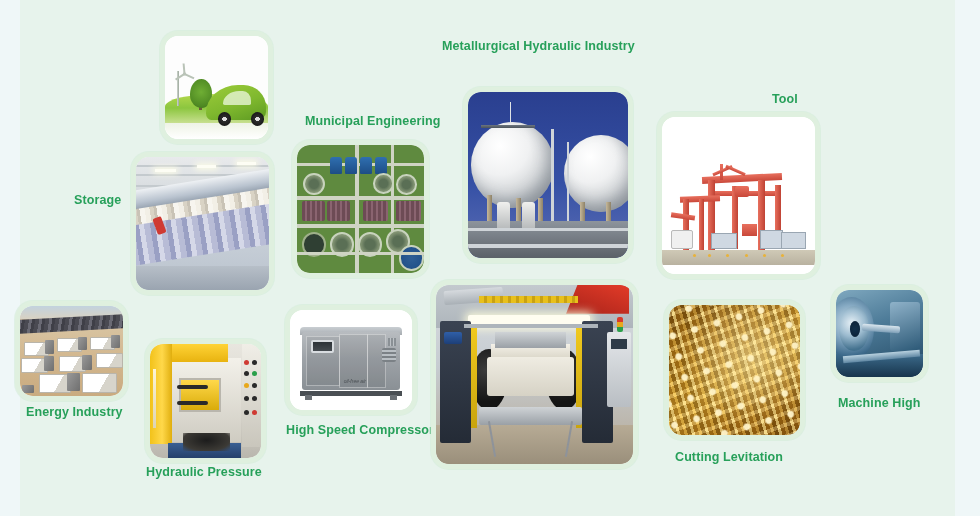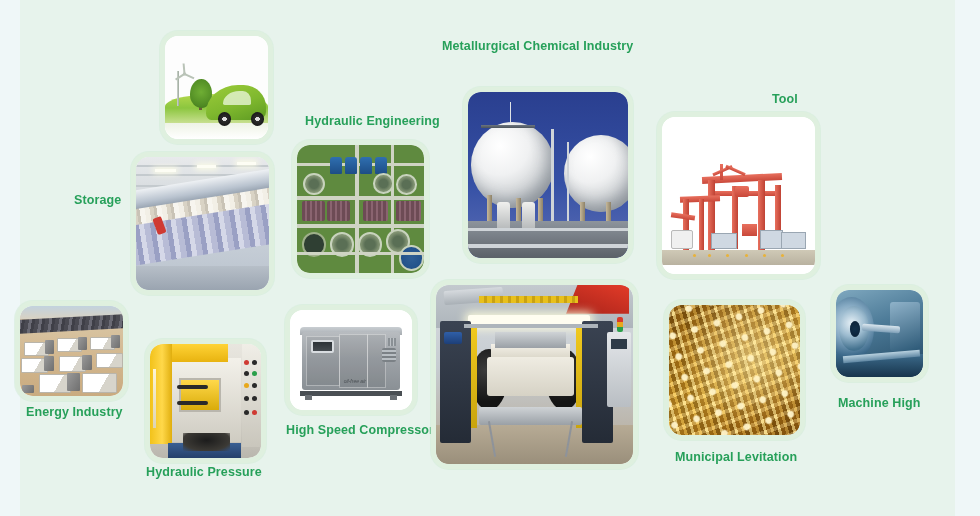--- a/index.html
+++ b/index.html
@@ -271,21 +271,21 @@
       <div class="ne-blade b3"></div>
       <div class="ne-trunk"></div>
       <div class="ne-tree"></div>
       <div class="ne-car"></div>
       <div class="ne-carwin"></div>
       <div class="ne-wheel w1"></div>
       <div class="ne-wheel w2"></div>
     </div>
   </div>
 
-  <div class="label" style="left:442px;top:40px;">Metallurgical Chemical Industry</div>
+  <div class="label" style="left:442px;top:40px;">Metallurgical Hydraulic Industry</div>
   <div class="card" style="left:463px;top:87px;width:170px;height:176px;">
     <div class="pic img-metal">
       <div class="mt-mast" style="left:26%;top:6%;height:14%;"></div>
       <div class="mt-sphere" style="left:2%;top:18%;width:52%;height:52%;"></div>
       <div class="mt-sphere" style="left:60%;top:26%;width:46%;height:46%;"></div>
       <div class="mt-deck" style="left:8%;top:20%;width:34%;height:3px;"></div>
       <div class="mt-pipe" style="left:52%;top:22%;width:3px;height:58%;"></div>
       <div class="mt-pipe" style="left:62%;top:30%;width:2px;height:50%;"></div>
       <div class="mt-leg" style="left:12%;top:62%;width:5px;height:22%;"></div>
       <div class="mt-leg" style="left:30%;top:64%;width:5px;height:22%;"></div>
@@ -333,21 +333,21 @@
       <div class="cr-beam" style="left:52%;top:68%;width:10%;height:8%;"></div>
       <div class="cr-dot" style="left:20%;bottom:11%;"></div>
       <div class="cr-dot" style="left:30%;bottom:11%;"></div>
       <div class="cr-dot" style="left:42%;bottom:11%;"></div>
       <div class="cr-dot" style="left:54%;bottom:11%;"></div>
       <div class="cr-dot" style="left:66%;bottom:11%;"></div>
       <div class="cr-dot" style="left:78%;bottom:11%;"></div>
     </div>
   </div>
 
-  <div class="label" style="left:305px;top:115px;">Hydraulic Engineering</div>
+  <div class="label" style="left:305px;top:115px;">Municipal Engineering</div>
   <div class="card" style="left:292px;top:140px;width:137px;height:138px;">
     <div class="pic img-municipal">
       <div class="mu-road" style="left:0;right:0;top:14%;height:3px;"></div>
       <div class="mu-road" style="left:0;right:0;top:40%;height:4px;"></div>
       <div class="mu-road" style="left:0;right:0;top:62%;height:4px;"></div>
       <div class="mu-road" style="left:46%;top:0;bottom:0;width:4px;"></div>
       <div class="mu-road" style="left:74%;top:0;bottom:0;width:3px;"></div>
       <div class="mu-tankrow" style="left:26%;top:9%;">
         <div class="mu-tank"></div>
           <div class="mu-tank"></div>
@@ -486,21 +486,21 @@
   </div>
 
   <div class="card" style="left:664px;top:300px;width:141px;height:140px;">
     <div class="pic img-maglev">
       <div class="ml-rows"></div>
       <div class="ml-rows2"></div>
       <div class="ml-balls"></div>
       <div class="ml-glow"></div>
     </div>
   </div>
-  <div class="label" style="left:675px;top:451px;">Municipal Levitation</div>
+  <div class="label" style="left:675px;top:451px;">Cutting Levitation</div>
 
   <div class="card" style="left:831px;top:285px;width:97px;height:97px;">
     <div class="pic img-machine">
       <div class="mc-holder"></div>
       <div class="mc-bed"></div>
       <div class="mc-chuck"></div>
       <div class="mc-chuck2"></div>
       <div class="mc-hole"></div>
       <div class="mc-tool"></div>
       <div class="mc-rail"></div>

